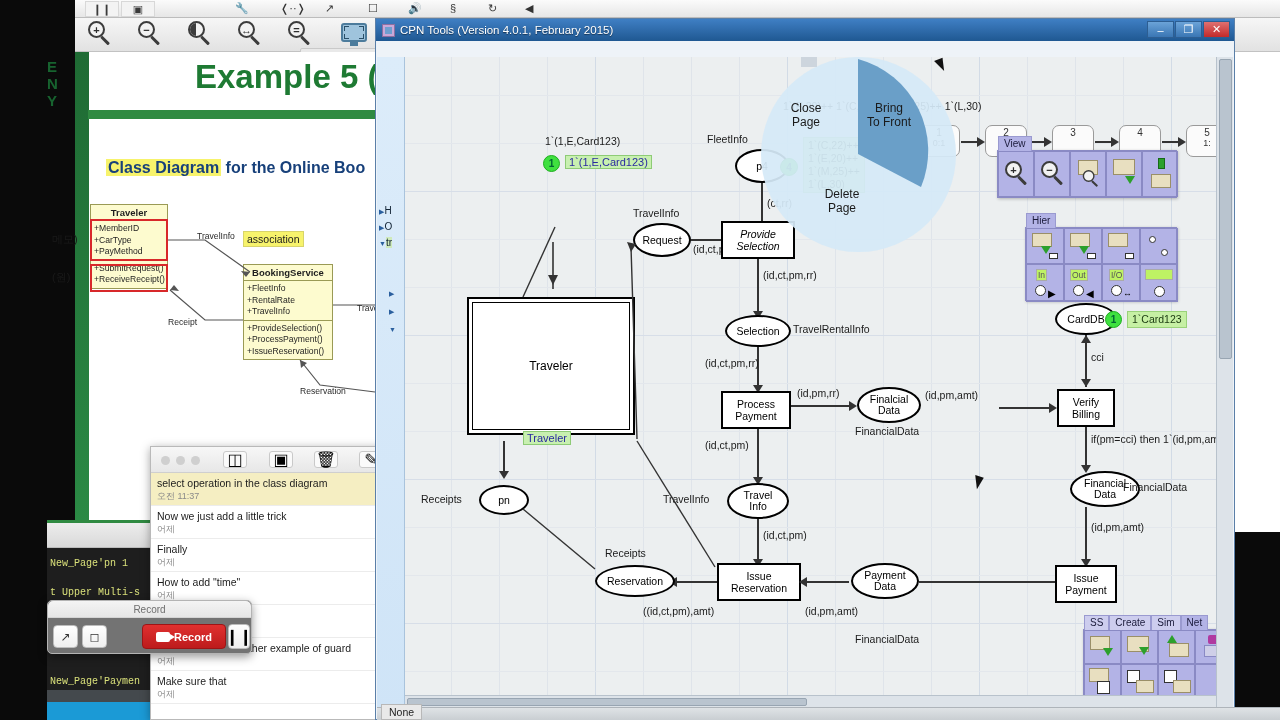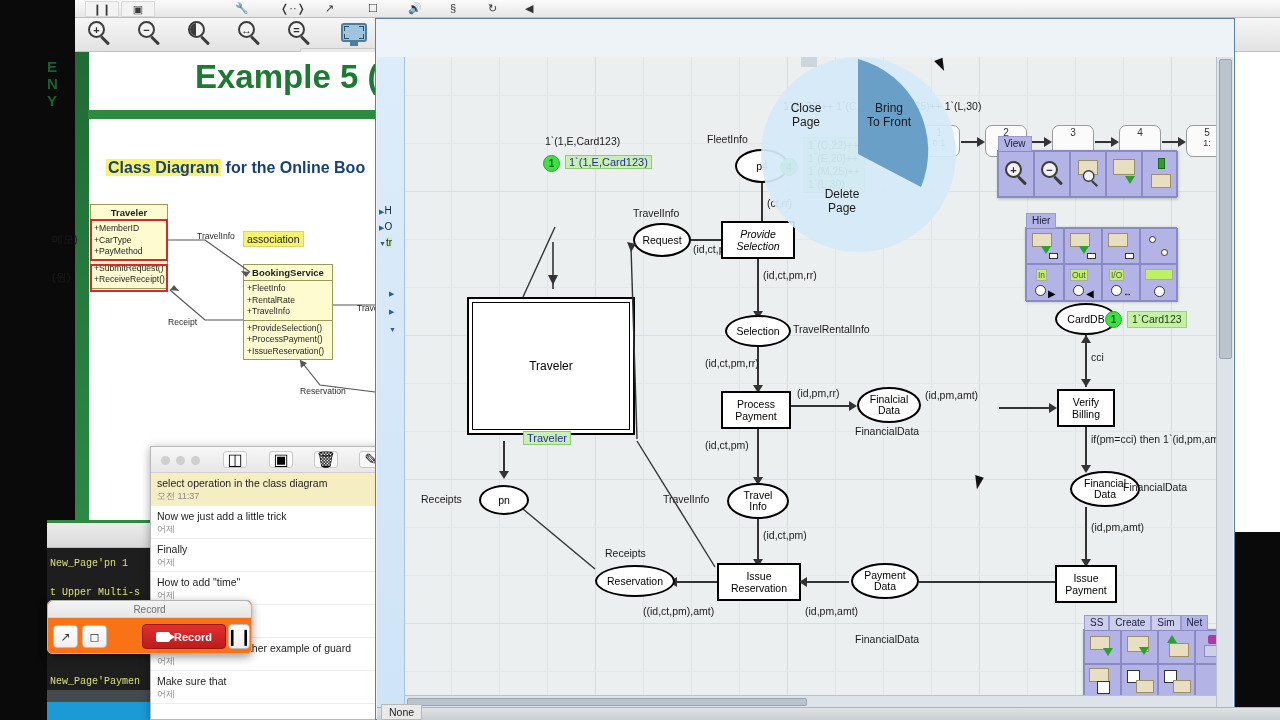--- a/index.html
+++ b/index.html
@@ -74,21 +74,21 @@
     border-bottom:1px solid #cfcfcf; position:relative; }
   .tl { position:absolute; top:9px; width:9px; height:9px; border-radius:50%; background:#cfcfcf; }
   .nbtn { position:absolute; top:4px; width:24px; height:17px; border:1px solid #c9c9c9;
     border-radius:3px; background:#fafafa; display:flex; align-items:center; justify-content:center; }
   .note-item { padding:4px 6px 3px 6px; border-bottom:1px solid #ececec; }
   .note-item.sel { background:#f5eec2; }
   .note-t { font-size:10.5px; color:#1c1c1c; line-height:13px; white-space:nowrap; overflow:hidden; }
   .note-d { font-size:9px; color:#8a8a8a; line-height:12px; }
 
   
-  #recdlg { left:47px; top:600px; width:205px; height:54px; background:#f97316;
+  #recdlg { left:47px; top:600px; width:205px; height:54px; background:#737373;
     border:1px solid #b4b4b4; border-radius:5px; box-shadow:0 3px 10px rgba(0,0,0,.4); }
   #recdlg-title { height:17px; font-size:10px; color:#6f6f6f; text-align:center; line-height:17px;
     background:linear-gradient(#f4f4f4,#e6e6e6); border-bottom:1px solid #d4d4d4; border-radius:5px 5px 0 0;}
   .rbtn { position:absolute; top:24px; width:25px; height:23px; border:1px solid #bdbdbd;
     border-radius:4px; background:linear-gradient(#fff,#efefef);
     display:flex; align-items:center; justify-content:center; font-size:12px; color:#333; }
   #rec-main { position:absolute; left:94px; top:23px; width:84px; height:25px;
     background:linear-gradient(#e0302f,#bd1b1c); border:1px solid #9d1415; border-radius:4px;
     display:flex; align-items:center; justify-content:center; gap:4px; }
   #rec-main .cam { width:14px; height:10px; background:#fff; border-radius:2px; position:relative; }
@@ -388,20 +388,27 @@
   <div class="rbtn" style="left:34px;">◻</div>
   <div id="rec-main">
     <span class="cam"></span>
     <span class="lbl">Record</span>
   </div>
   <div id="rec-pause">❙❙</div>
 </div>
 
 <div id="cpn" class="abs">
 
+  <div id="cpn-title">
+    <div id="cpn-icon"></div>
+    <div id="cpn-title-text">CPN Tools (Version 4.0.1, February 2015)</div>
+    <div class="wbtn" id="cpn-min">–</div>
+    <div class="wbtn" id="cpn-max">❐</div>
+    <div class="wbtn" id="cpn-close">✕</div>
+  </div>
 
 
   <div id="cpn-tree">
     <div class="tree-row" style="top:148px;">
       <span class="tri">▶</span><span>H</span></div>
     <div class="tree-row" style="top:164px;">
       <span class="tri">▶</span><span>O</span></div>
     <div class="tree-row" style="top:180px;">
       <span class="tri">▼</span><span style="background:#cfeabb;">tr</span></div>
     <div class="tree-row" style="top:230px; left:12px;"><span class="tri">▶</span></div>

